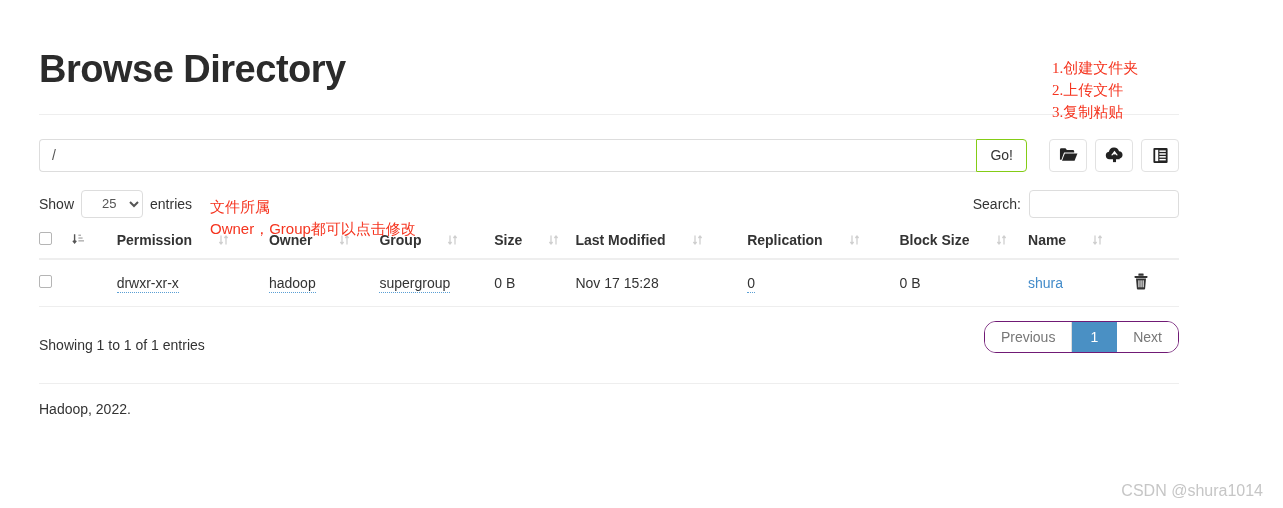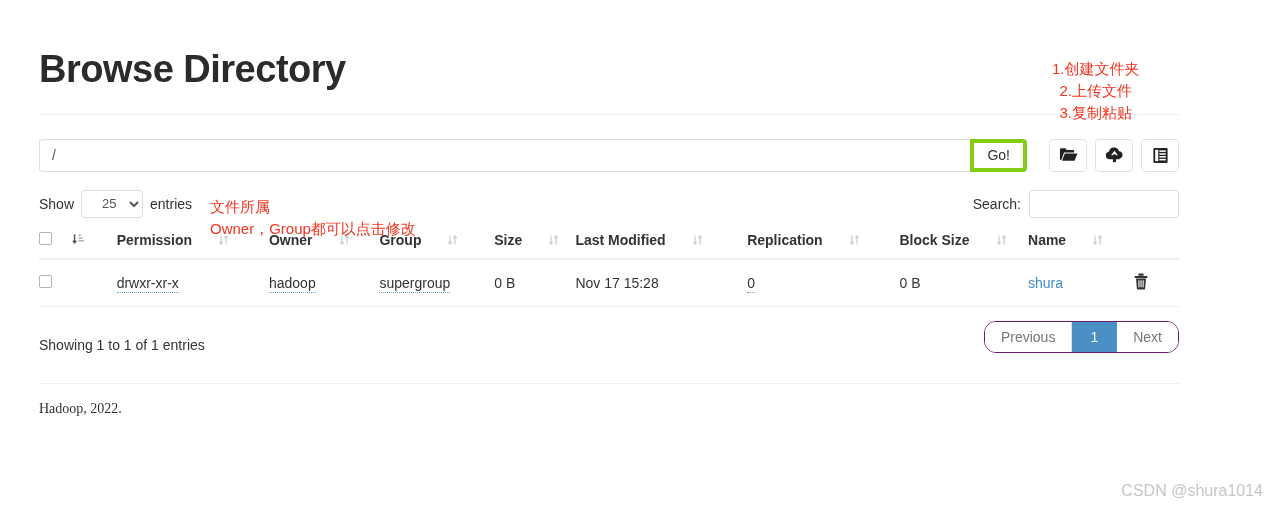--- a/index.html
+++ b/index.html
@@ -42,21 +42,22 @@
     position: absolute;
     color: #f5341f;
     font-size: 15px;
     line-height: 1.45;
     white-space: pre;
     font-family: "Liberation Sans", sans-serif;
   }
   #annot-toolbar {
     left: 1052px;
     top: 58px;
-    text-align: center;
+    text-align: left;
+    font-family: Liberation Serif, serif;
   }
   #annot-owner {
     left: 210px;
     top: 196px;
   }
 
   
   .pathbar-row {
     display: flex;
     align-items: flex-start;
@@ -76,21 +77,21 @@
     padding: 5px 12px;
     font-size: 14px;
     color: #555555;
     font-family: "Liberation Sans", sans-serif;
     background: #ffffff;
     outline: none;
   }
   .go-btn {
     height: 33px;
     box-sizing: border-box;
-    border: 4px solid #84cc16;
+    border: 1px solid #84cc16;
     border-radius: 0 4px 4px 0;
     background: #ffffff;
     color: #333333;
     font-size: 14px;
     font-family: "Liberation Sans", sans-serif;
     padding: 0 13px;
     cursor: pointer;
   }
   .toolbar {
     display: flex;
@@ -267,21 +268,20 @@
   }
 
   .footer-rule {
     border-top: 1px solid #eeeeee;
     margin-top: 30px;
   }
   .footer-text {
     font-size: 14px;
     color: #333333;
     padding-top: 17px;
-    font-family: Liberation Serif, serif;
   }
 
   .watermark {
     position: absolute;
     right: 20px;
     bottom: 8px;
     color: #c6c6c6;
     font-size: 16px;
     font-family: "Liberation Sans", sans-serif;
   }

